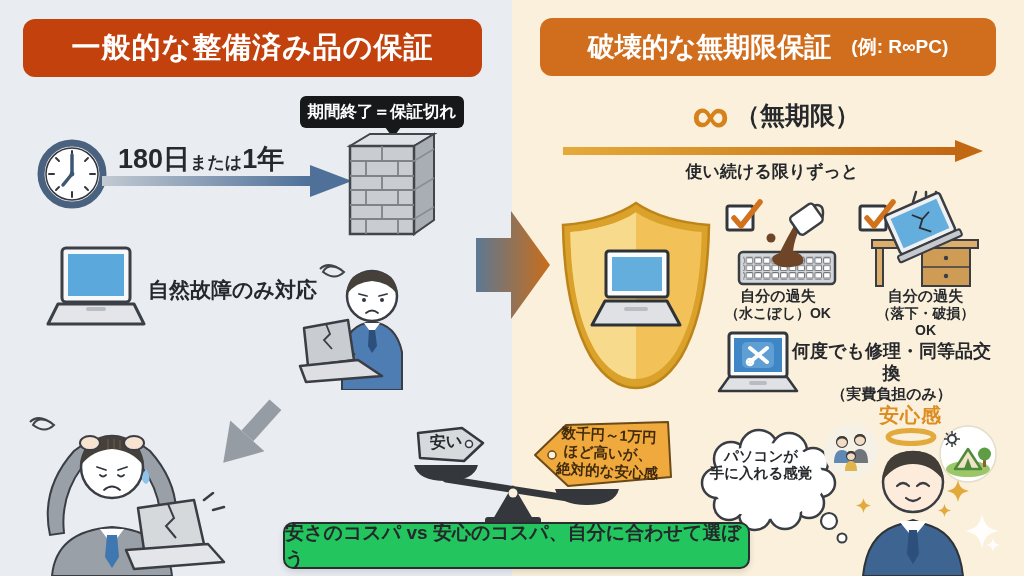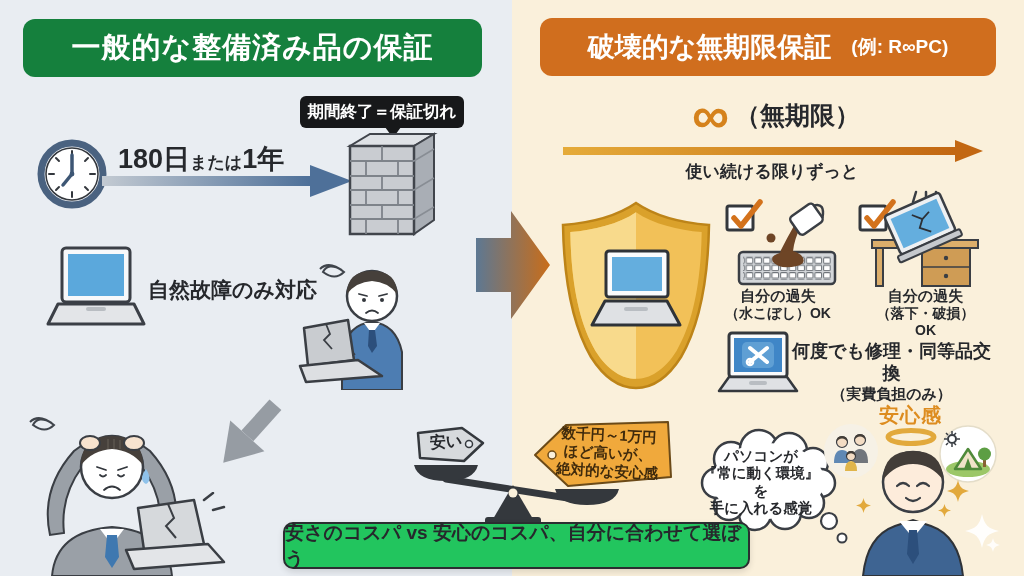--- a/index.html
+++ b/index.html
@@ -14,21 +14,21 @@
   svg{display:block;}
 </style>
 </head>
 <body>
 
 <div class="stage">
 
   <div class="panel" style="left:0;background:#e9edf2;"></div>
   <div class="panel" style="left:512px;background:#faf0db;"></div>
 
-  <div class="hdr" style="left:23px;top:19px;width:459px;height:58px;background:#15803d;font-size:29px;letter-spacing:1px;">
+  <div class="hdr" style="left:23px;top:19px;width:459px;height:58px;background:#c2410c;font-size:29px;letter-spacing:1px;">
     <span>一般的な整備済み品の保証</span>
   </div>
 
   <div class="abs" style="left:300px;top:96px;width:164px;height:32px;background:#17181a;border-radius:6px;
        display:flex;align-items:center;justify-content:center;color:#fff;font-weight:800;font-size:16.5px;">
     <span>期間終了＝保証切れ</span>
     <div class="abs" style="left:52%;top:31px;width:0;height:0;border-left:8px solid transparent;border-right:8px solid transparent;border-top:11px solid #17181a;"></div>
   </div>
 
   <div class="abs" style="left:37px;top:139px;">
@@ -325,21 +325,20 @@
           <circle cx="36" cy="84" r="15"></circle>
         <circle cx="24" cy="62" r="15"></circle>
       </g>
       <ellipse cx="75" cy="60" rx="56" ry="38" fill="#fff"></ellipse>
       <circle cx="136" cy="100" r="8" fill="#fff" stroke="#3a3e44" stroke-width="2.2"></circle>
       <circle cx="149" cy="117" r="4.5" fill="#fff" stroke="#3a3e44" stroke-width="2"></circle>
     </svg>
   </div>
   <div class="cap" style="left:700px;top:448px;width:122px;line-height:1.2;">
     <div style="font-size:14.5px;">パソコンが</div>
-    <div style="font-size:14.5px;">『常に動く環境』を</div>
     <div style="font-size:14.5px;">手に入れる感覚</div>
   </div>
 
   <div class="abs" style="left:879px;top:402px;font-weight:800;font-size:20px;color:#dd8c1f;letter-spacing:1px;">
     <span>安心感</span>
   </div>
   <div class="abs" style="left:884px;top:428px;">
     <svg width="54" height="18" viewBox="0 0 54 18">
       <ellipse cx="27" cy="9" rx="23" ry="6.5" fill="none" stroke="#e2a93c" stroke-width="5"></ellipse>
     </svg>

